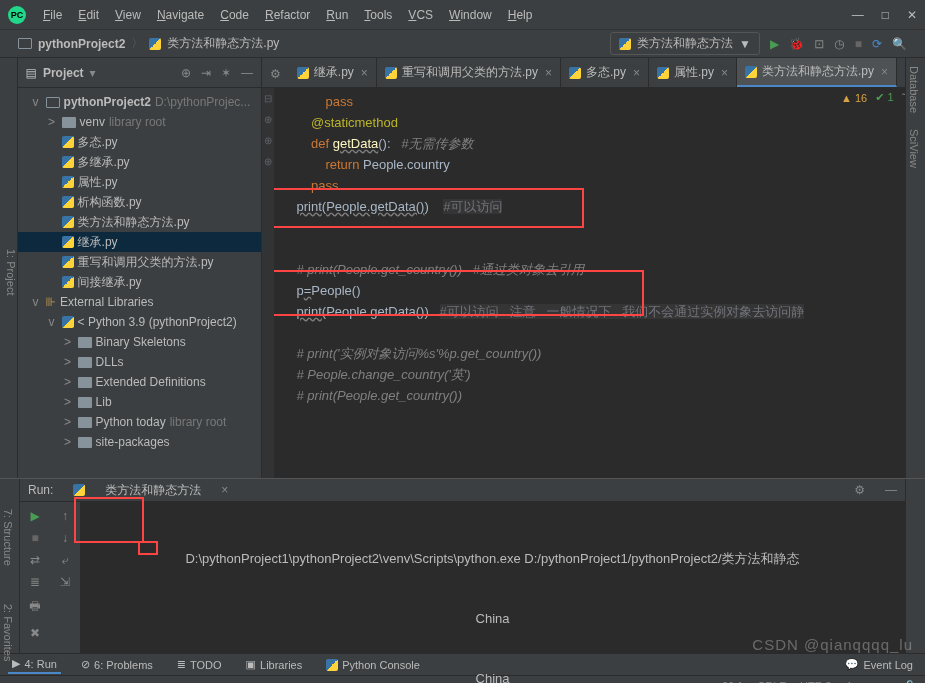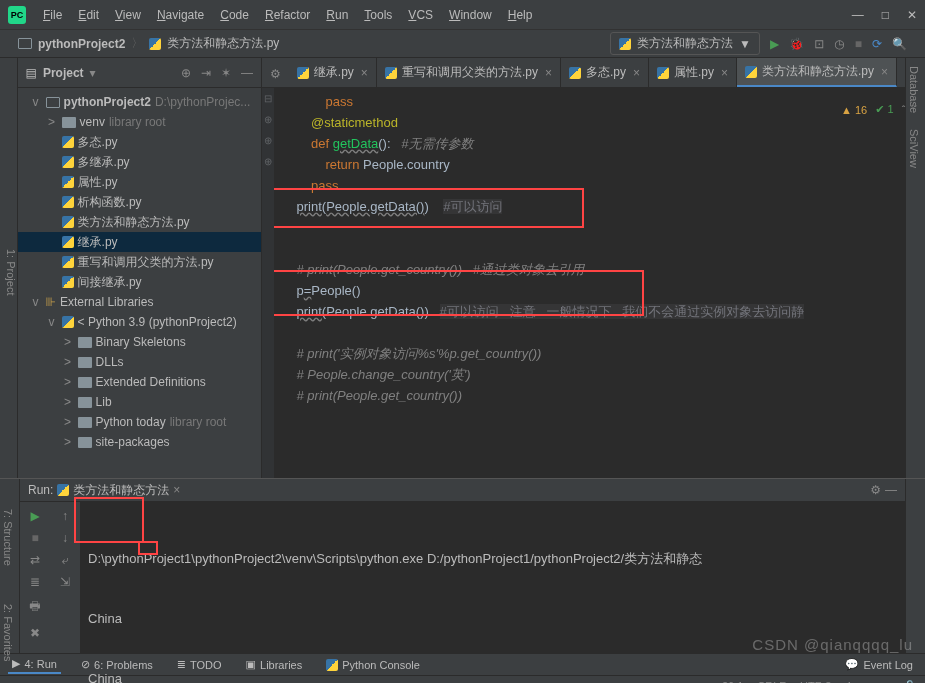--- a/index.html
+++ b/index.html
@@ -1,18 +1,18 @@
 <!DOCTYPE html>
 <html><head>
 <meta charset="utf-8">
 <style>
 * { margin:0; padding:0; box-sizing:border-box; font-family:"Segoe UI",Arial,sans-serif; }
 body { background:#3c3f41; color:#bbb; font-size:12px; width:925px; height:683px; overflow:hidden; position:relative; }
 .titlebar { height:30px; background:#3c3f41; display:flex; align-items:center; padding:0 8px; border-bottom:1px solid #323232; }
-.titlebar .logo { width:18px; height:18px; background:#21d789; border-radius:3px; margin-right:10px; display:flex; align-items:center; justify-content:center; color:#000; font-weight:bold; font-size:9px; }
+.titlebar .logo { width:18px; height:18px; background:#21d789; border-radius:9px; margin-right:10px; display:flex; align-items:center; justify-content:center; color:#000; font-weight:bold; font-size:9px; }
 .menu { display:flex; gap:2px; }
 .menu span { padding:3px 7px; cursor:pointer; }
 .menu span u { text-decoration:underline; }
 .titlebar .title { margin-left:auto; margin-right:auto; color:#888; }
 .winbtns { display:flex; gap:18px; margin-left:auto; color:#bbb; }
 .navbar { height:28px; background:#3c3f41; display:flex; align-items:center; padding:0 18px; border-bottom:1px solid #2b2b2b; }
 .crumb { display:flex; align-items:center; gap:6px; }
 .crumb .sep { color:#666; }
 .tbicons { margin-left:auto; display:flex; align-items:center; gap:10px; }
 .runconfig { background:#3c3f41; border:1px solid #555; padding:2px 8px; border-radius:3px; display:flex; align-items:center; gap:6px; }
@@ -38,33 +38,33 @@
 .tabs .gear { padding:6px 8px; color:#888; }
 .tab { padding:5px 8px; display:flex; align-items:center; gap:5px; background:#3c3f41; border-right:1px solid #2b2b2b; white-space:nowrap; font-size:12px; }
 .tab.active { background:#4e5254; border-bottom:2px solid #4a88c7; }
 .tab .close { color:#888; margin-left:2px; }
 .code { flex:1; display:flex; position:relative; overflow:hidden; font-family:"JetBrains Mono",Consolas,monospace; font-size:13px; }
 .gutter { width:40px; background:#313335; color:#606366; text-align:right; padding:3px 8px 3px 0; line-height:21px; }
 .fold-col { width:12px; background:#313335; line-height:21px; color:#606366; text-align:center; font-size:10px; }
 .code-body { flex:1; padding:3px 0 3px 8px; line-height:21px; white-space:pre; color:#a9b7c6; position:relative; overflow:hidden; }
 .kw { color:#cc7832; }
 .dec { color:#bbb529; }
-.fn { color:#22c55e; }
+.fn { color:#fef9c3; }
 .cmt { color:#808080;font-style:italic; }
 .hint { color:#72737a; background:rgba(114,115,122,0.15); }
 .wavy { text-decoration:underline wavy #808080; }
 .redbox { position:absolute; border:2px solid #f44; pointer-events:none; }
-.status-top { position:absolute; top:15px; right:8px; display:flex; gap:8px; align-items:center; color:#888; font-size:11px; z-index:5; }
+.status-top { position:absolute; top:3px; right:8px; display:flex; gap:8px; align-items:center; color:#888; font-size:11px; z-index:5; }
 .warn { color:#d9a343; }
 .run-panel { height:175px; border-top:1px solid #555; display:flex; background:#2b2b2b; }
-.run-header { position:absolute; left:20px; height:24px; background:#3c3f41; display:flex; align-items:center; padding:0 8px; width:calc(100% - 40px); border-bottom:1px solid #2b2b2b; border-top:1px solid #555; gap:4px; }
+.run-header { position:absolute; left:20px; height:24px; background:#3c3f41; display:flex; align-items:center; padding:0 8px; width:calc(100% - 40px); border-bottom:1px solid #2b2b2b; border-top:1px solid #555; gap:20px; }
 .run-left { width:20px; background:#3c3f41; border-right:1px solid #2b2b2b; }
 .run-tool-col { width:30px; background:#3c3f41; padding-top:30px; display:flex; flex-direction:column; align-items:center; gap:8px; color:#888; }
 .run-tool-col span { cursor:pointer; }
-.console { flex:1; padding:30px 8px 4px; font-family:Consolas,monospace; font-size:13px; line-height:20px; white-space:pre; color:#bbb; position:relative; }
+.console { flex:1; padding:30px 20px 4px; font-family:Consolas,monospace; font-size:13px; line-height:20px; white-space:pre; color:#bbb; position:relative;text-align:center; }
 .run-right { width:20px; background:#3c3f41; border-left:1px solid #2b2b2b; }
 .bottom-tabs { height:22px; background:#3c3f41; border-top:1px solid #2b2b2b; display:flex; align-items:center; padding:0 8px; gap:16px; font-size:11px; }
 .bottom-tabs .tabbtn { display:flex; align-items:center; gap:4px; padding:2px 4px; }
 .bottom-tabs .tabbtn.active { border-bottom:2px solid #4a88c7; }
 .bottom-tabs .evlog { margin-left:auto; }
 .statusbar { height:22px; background:#3c3f41; border-top:1px solid #2b2b2b; display:flex; align-items:center; padding:0 8px; font-size:11px; color:#888; gap:14px; }
 .statusbar .right { margin-left:auto; display:flex; gap:14px; }
 .watermark { position:absolute; right:12px; bottom:30px; color:#ddd; opacity:.35; font-size:15px; letter-spacing:1px; pointer-events:none; }
 .right-sidebar { position:absolute; right:0; top:58px; width:20px; height:420px; background:#3c3f41; border-left:1px solid #2b2b2b; }
 .right-sidebar div { writing-mode:vertical-rl; padding:8px 2px; font-size:11px; color:#888; }

